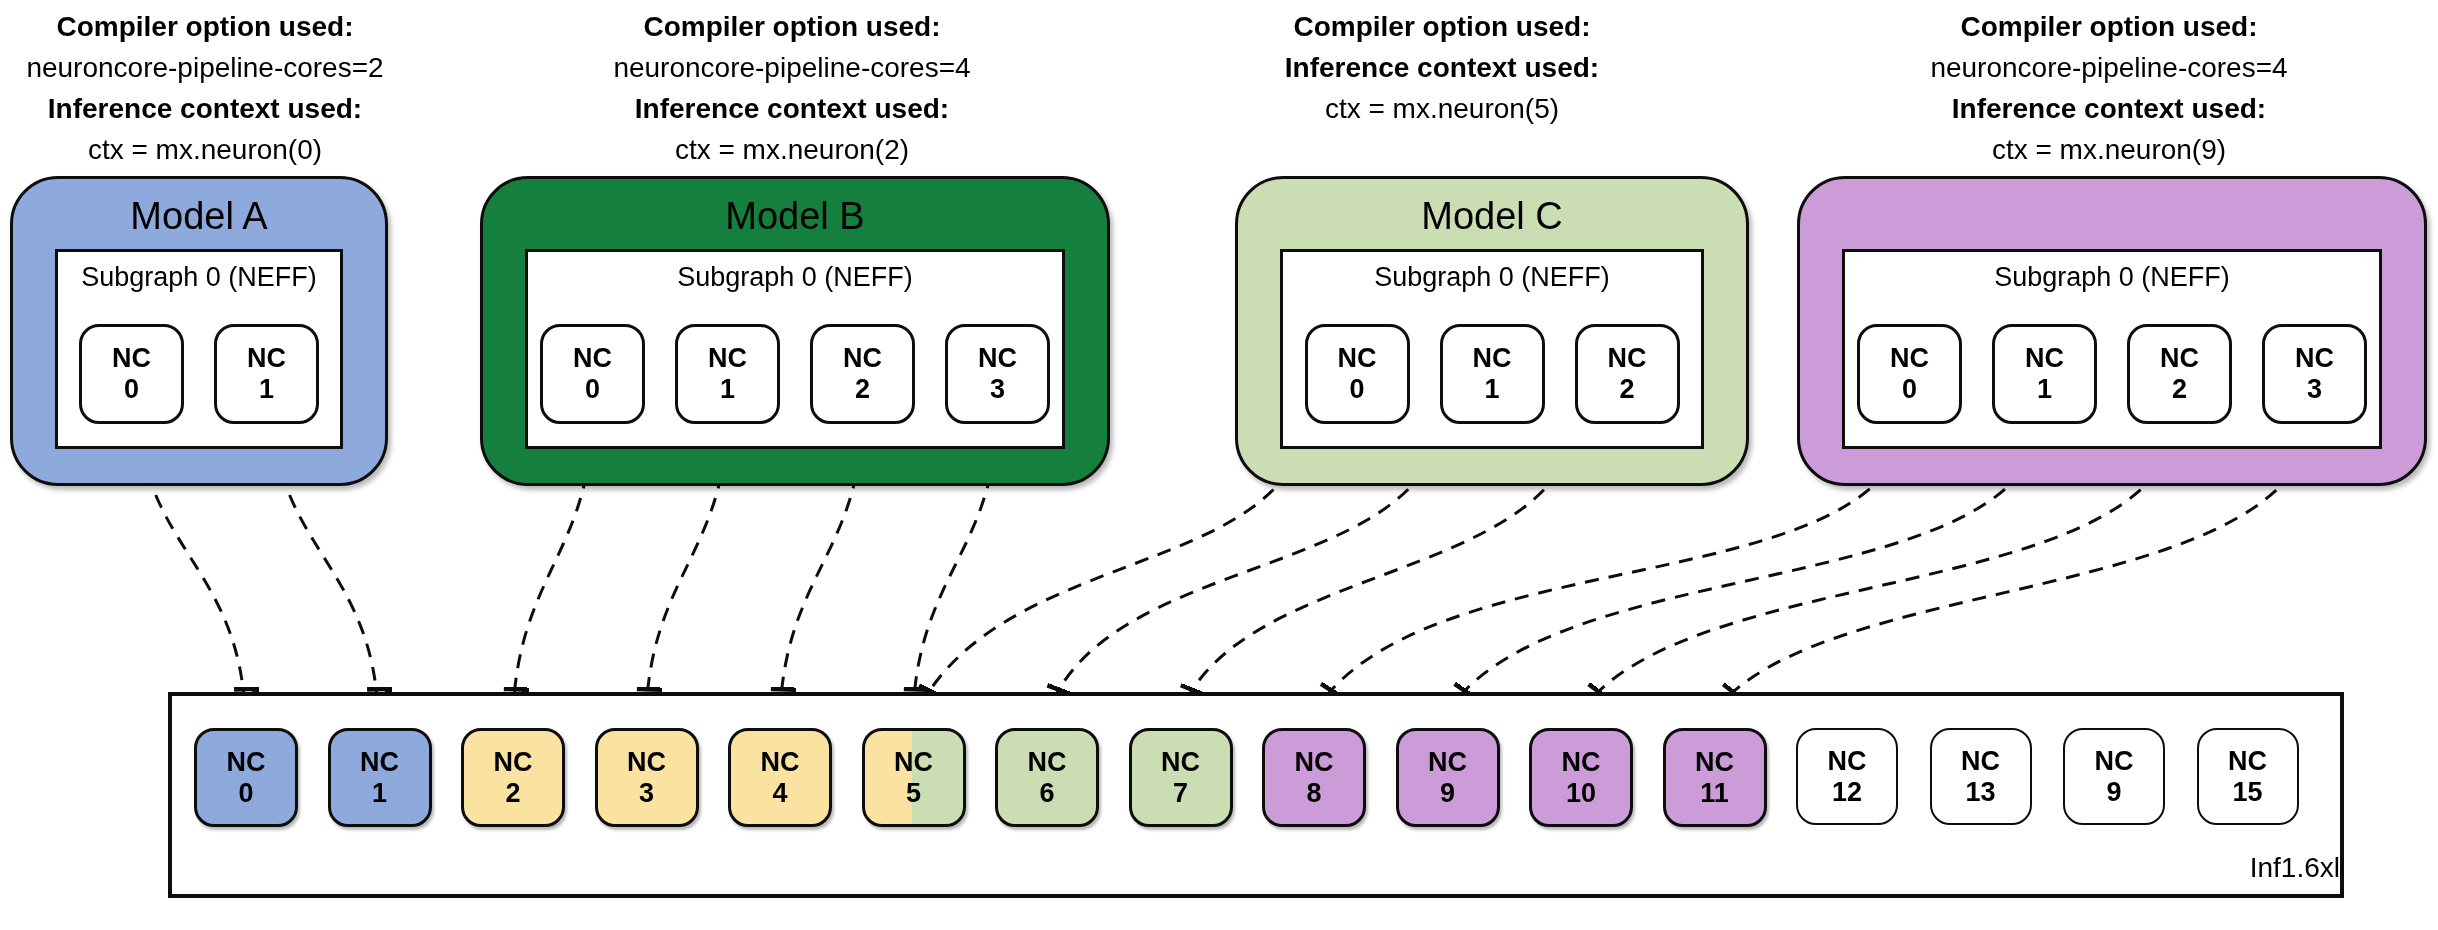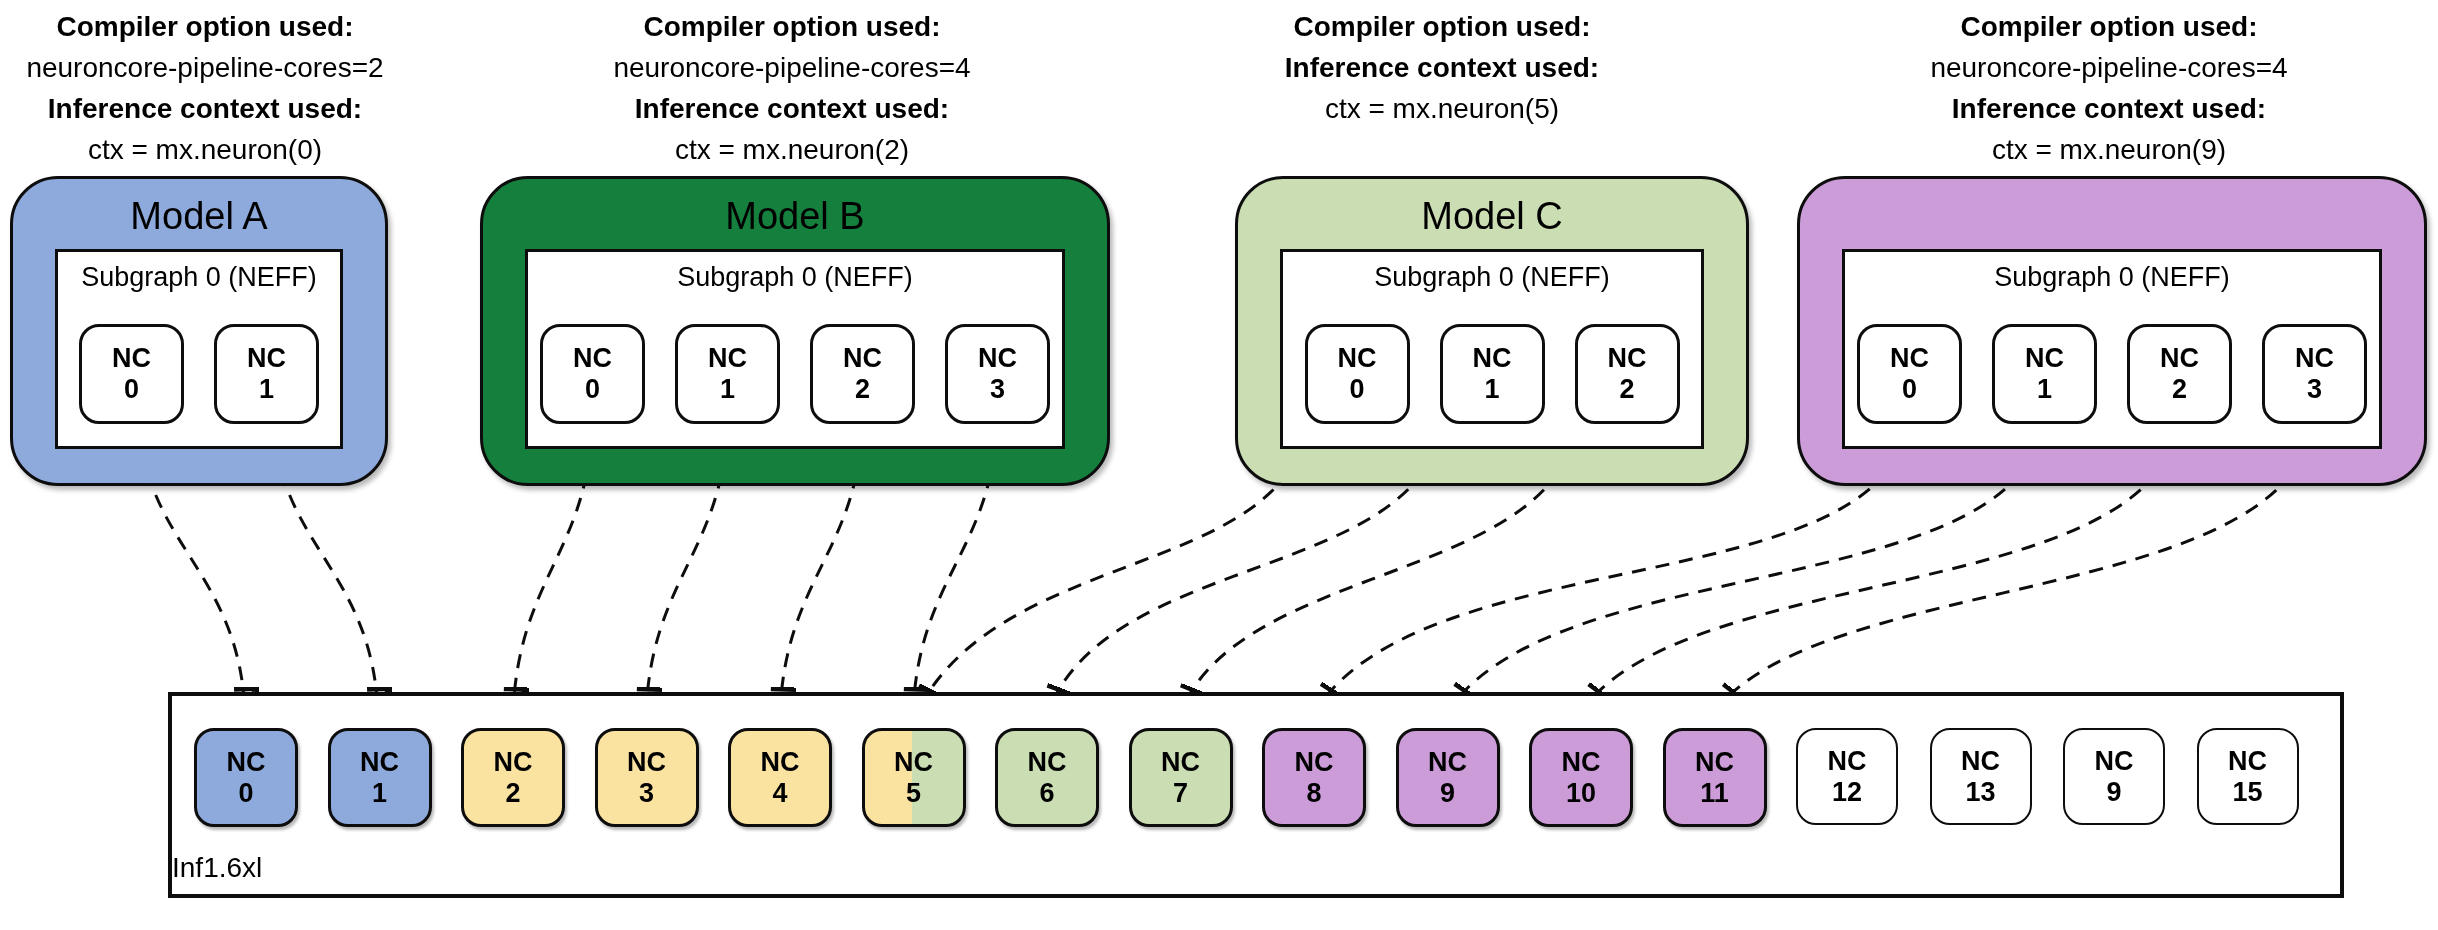--- a/index.html
+++ b/index.html
@@ -30,21 +30,21 @@
   .chip-row{position:absolute;left:0;right:0;bottom:22px;display:flex;justify-content:center;gap:30px;}
 
   
   .chip{width:99px;height:94px;border:3px solid #0d0d0d;border-radius:20px;background:#fff;
         display:flex;flex-direction:column;align-items:center;justify-content:center;
         font-weight:700;font-size:27px;line-height:31px;}
 
   
   .instance-box{position:absolute;left:168px;top:692px;width:2168px;height:198px;background:#fff;
                 border:4px solid #0d0d0d;}
-  .instance-label{position:absolute;left:0;right:0;bottom:10px;text-align:left;font-size:28px;}
+  .instance-label{position:absolute;left:0;right:0;bottom:10px;text-align:right;font-size:28px;}
 
   
   .nc{position:absolute;top:728px;width:98px;height:93px;border:3px solid #0d0d0d;border-radius:20px;
       display:flex;flex-direction:column;align-items:center;justify-content:center;
       font-weight:700;font-size:27px;line-height:31px;box-shadow:2px 3px 3px rgba(0,0,0,0.28);}
   .cb-blue{background:#8EA9DB;}
   .cb-yellow{background:#FAE3A0;}
   .cb-green{background:#CBDDB3;}
   .cb-purple{background:#CC9CD9;}
   .cb-split{background:linear-gradient(90deg,#FAE3A0 0%,#FAE3A0 48%,#CBDDB3 48%,#CBDDB3 100%);}

